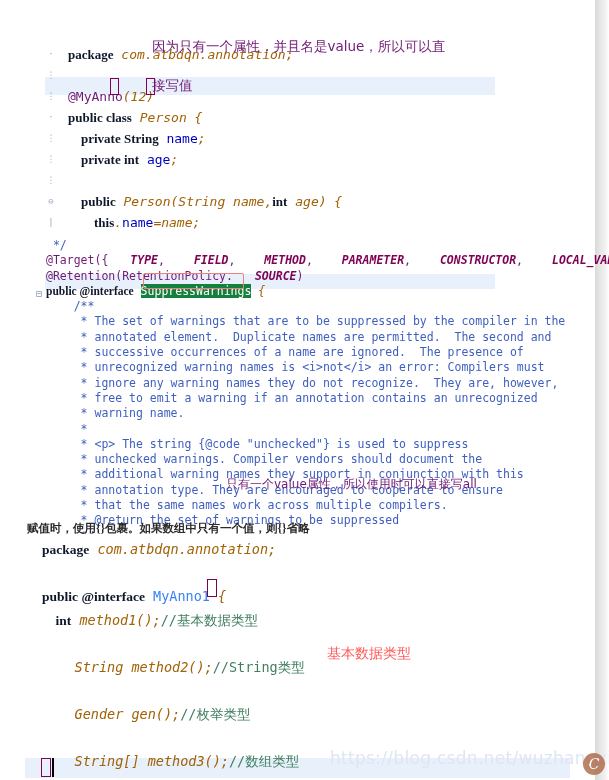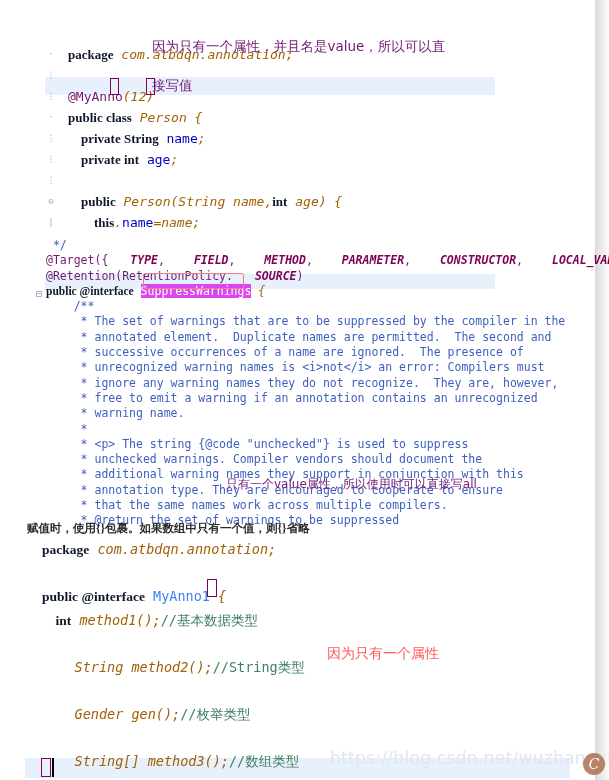--- a/index.html
+++ b/index.html
@@ -42,21 +42,21 @@
   .id{color:#a16207;font-style:italic;}
   .anno{color:#701a75;}
   .enumc{color:#7f0055;font-weight:bold;font-style:italic;margin-left:22px;}
   .cls{color:#3b82f6;}
   .jdoc{color:#3f5fbf;}
   .cmt{color:#3f7f5f;}
 
   
   .hl-line{position:absolute;background:#e8f0fb;}
   
-  .sel{background:#d946ef;color:#fff;}
+  .sel{background:#15803d;color:#fff;}
   .redbox-strong{position:absolute;border:1.5px solid #f08080;border-radius:2px;box-sizing:border-box;}
   .purplebox{position:absolute;border:1.2px solid #7f0055;box-sizing:border-box;}
 
   
   .note{
     position:absolute;
     color:#701a75;
     font-family:"DejaVu Sans","Liberation Sans",sans-serif;
     font-size:13.5px;
     white-space:pre;
@@ -151,18 +151,18 @@
 
     <div class="bottom-sel" style="left:25px;top:224px;width:545px;height:20px;"></div>
 
     <div class="code" id="bot-code" style="left:42px;top:4px;line-height:23.5px;font-size:13.5px;"><div><span class="kw">package</span><span class="id"> com.atbdqn.annotation;</span></div><div>&nbsp;</div><div><span class="kw">public @interface</span><span class="id"> </span><span class="cls">MyAnno1</span><span class="id"> {</span></div><div><span class="kw">    int</span><span class="id"> method1();</span><span class="cmt">//基本数据类型</span></div><div>&nbsp;</div><div><span class="id">    String method2();</span><span class="cmt">//String类型</span></div><div>&nbsp;</div><div><span class="id">    Gender gen();</span><span class="cmt">//枚举类型</span></div><div>&nbsp;</div><div><span class="id">    String[] method3();</span><span class="cmt">//数组类型</span></div><div>&nbsp;</div></div>
 
     <div class="purplebox" style="left:207px;top:45px;width:10px;height:18px;"></div>
     <div class="purplebox" style="left:41px;top:224px;width:10px;height:19px;"></div>
     <div class="caret" style="left:52px;top:224px;height:19px;"></div>
   </div>
 
-  <div class="note strong" style="left:327px;top:645px;font-size:14px;">因为只有一个属性</div>
+  <div class="note strong" style="left:327px;top:645px;font-size:14px;">基本数据类型</div>
 
   <div class="watermark" style="left:330px;top:748px;">https://blog.csdn.net/wuzhangxiong122</div>
   <div class="csdn-logo" style="left:583px;top:753px;">C</div>
 
 </div>
 
 </body></html>

